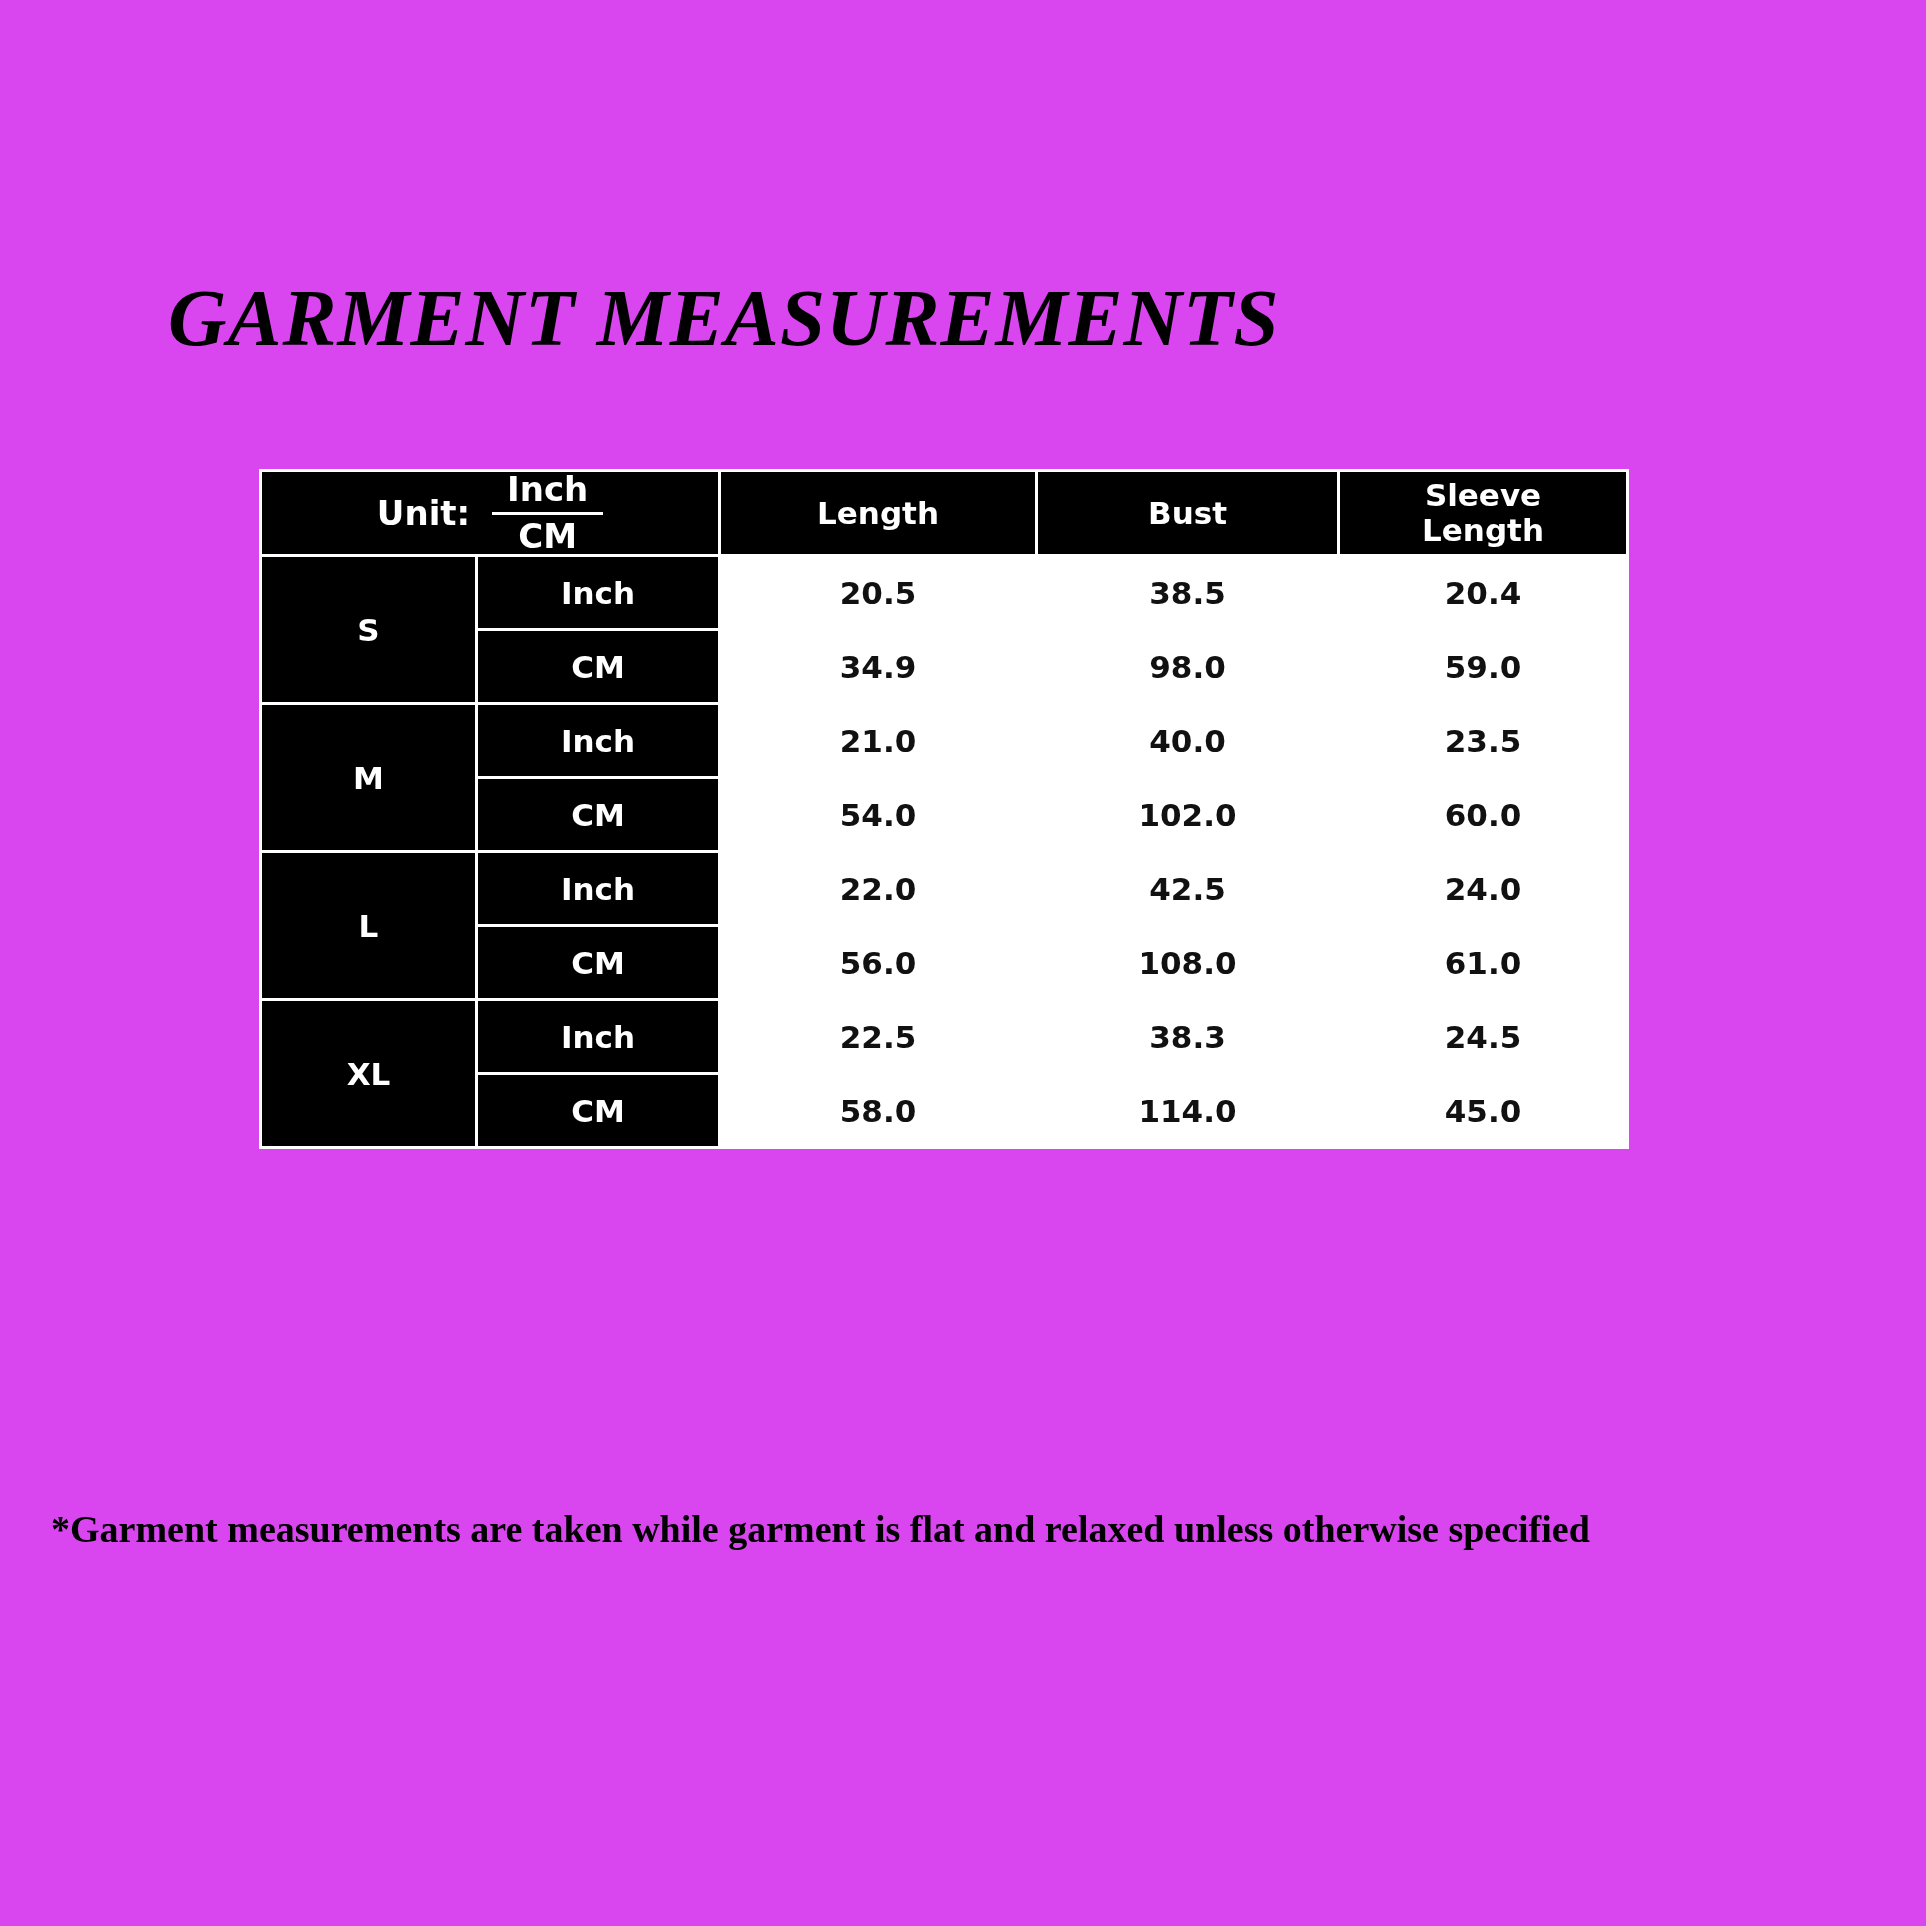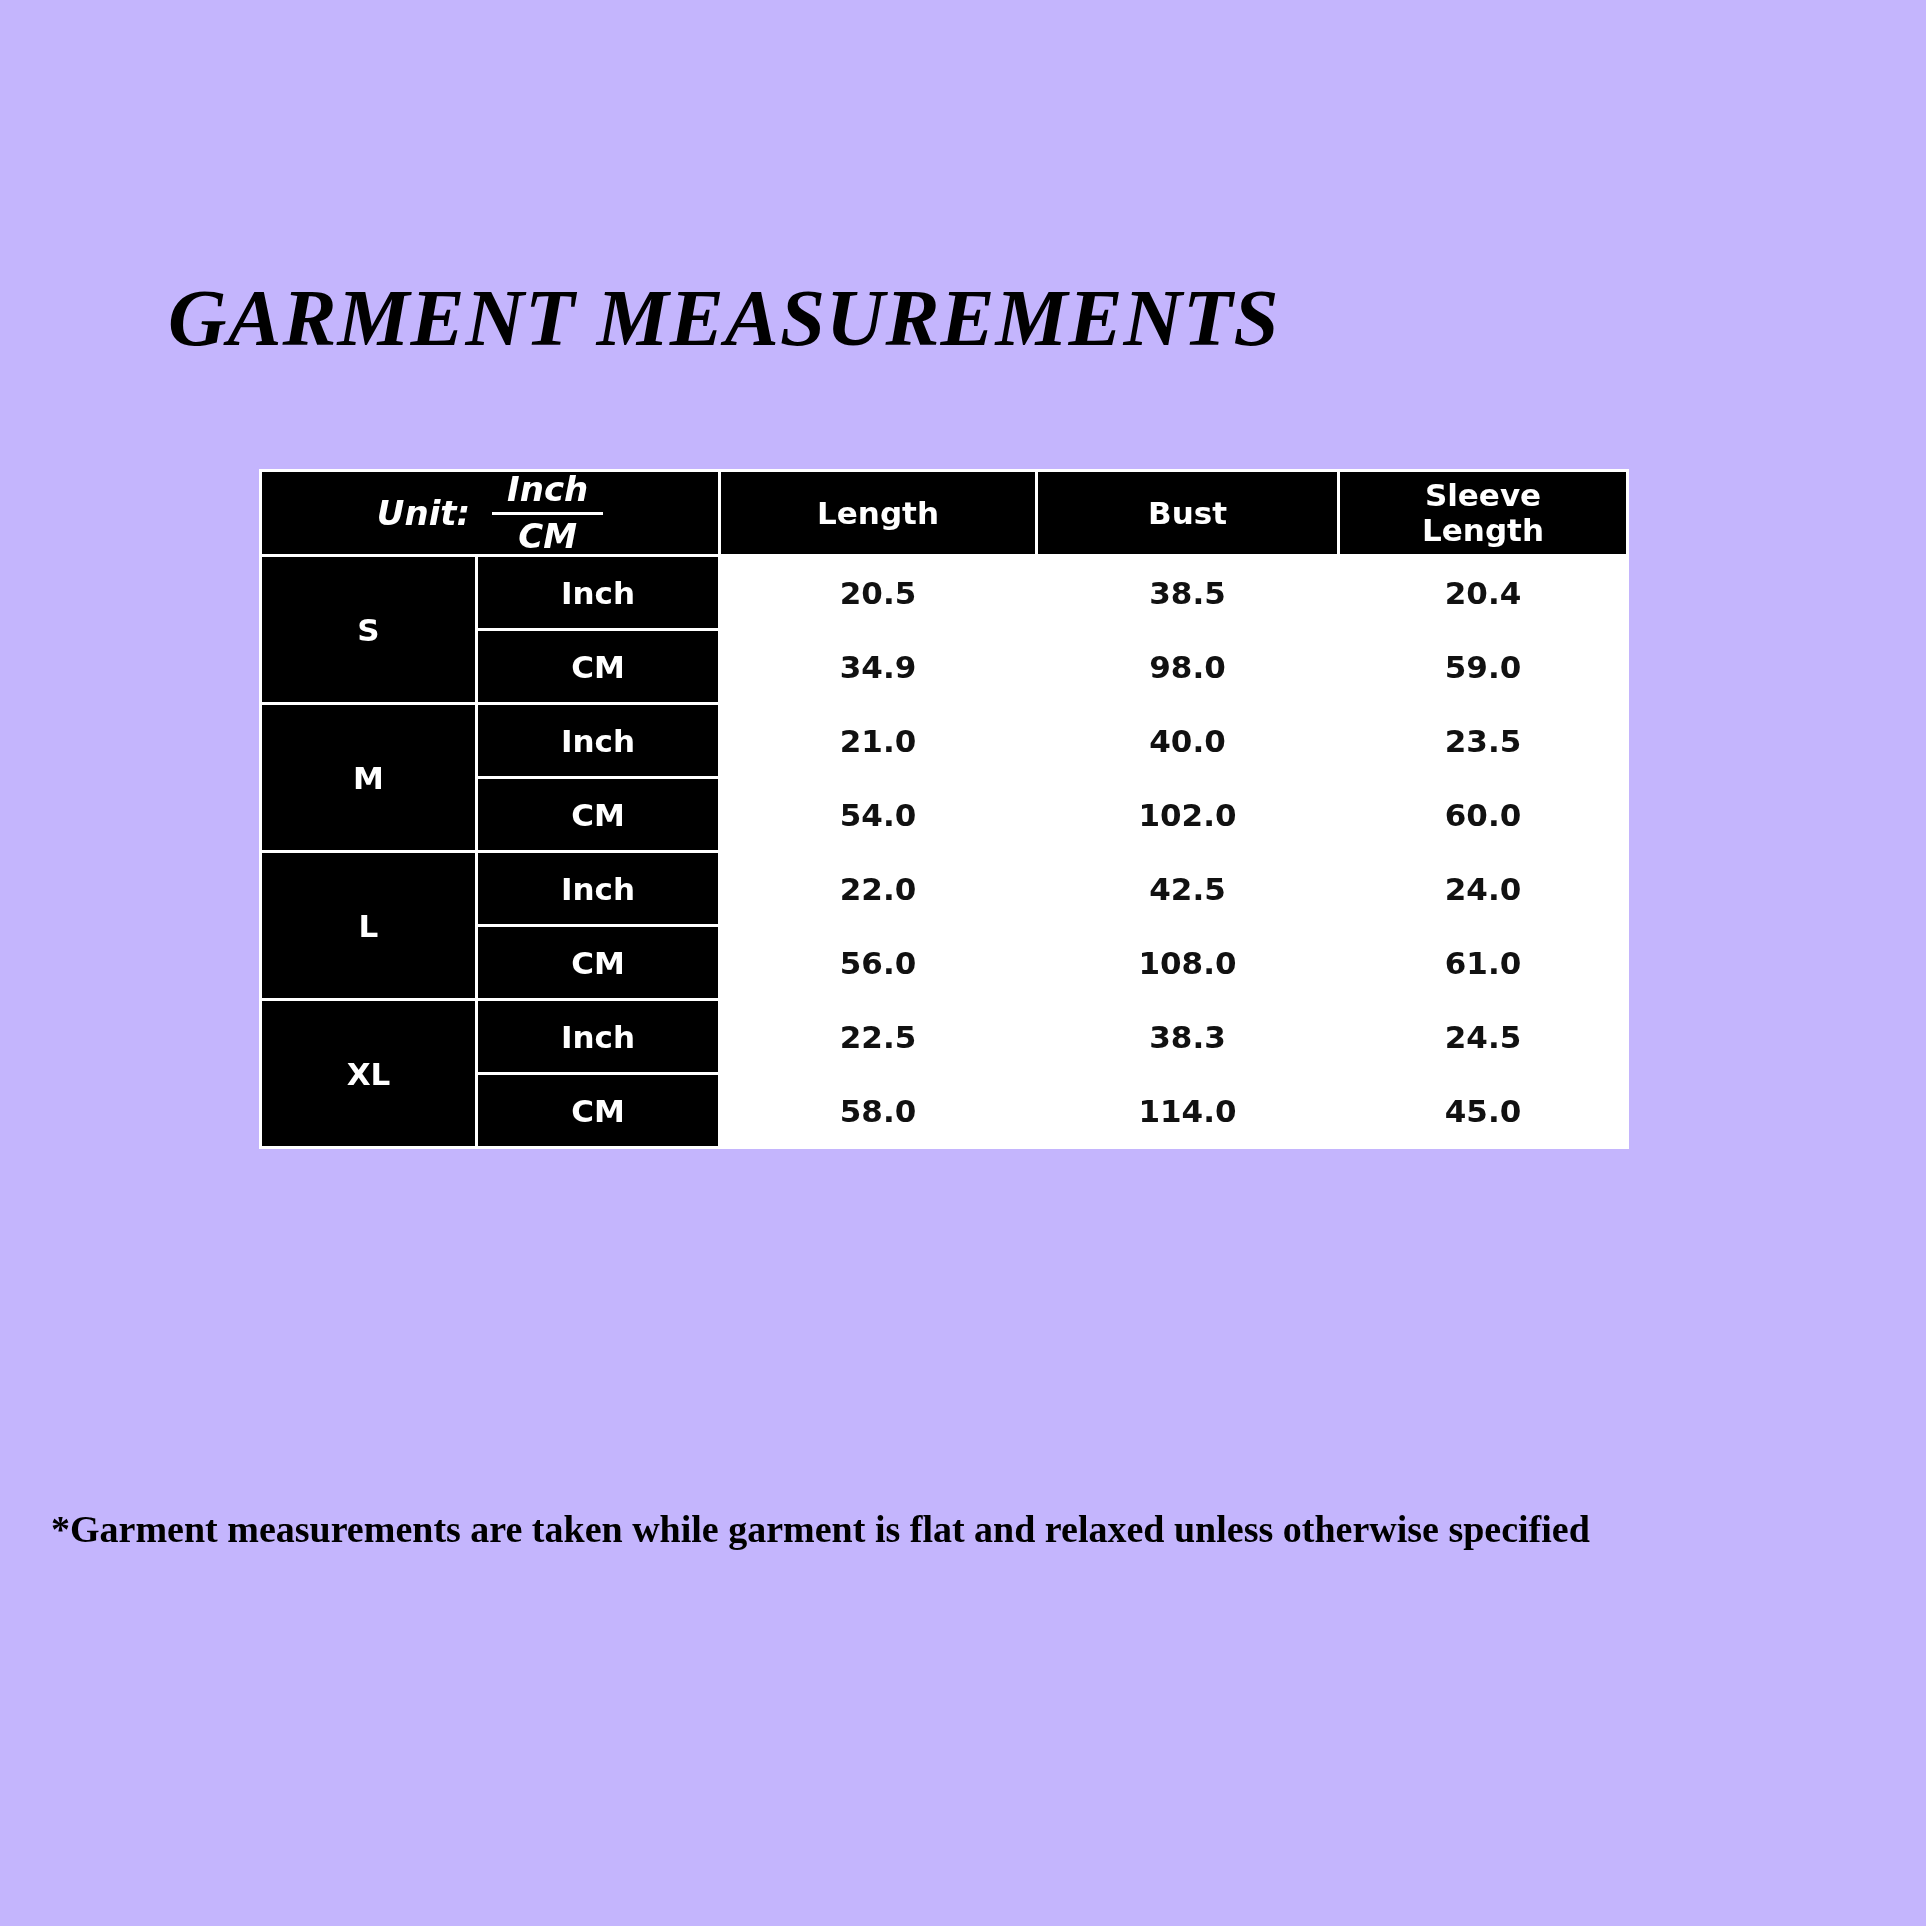--- a/index.html
+++ b/index.html
@@ -13,21 +13,21 @@
     font-family: "Liberation Sans", sans-serif;
     position: relative;
     overflow: hidden;
   }
   .page {
     position: absolute;
     left: 0;
     top: 0;
     width: 1927px;
     height: 1927px;
-    background: #c4b5fd;
+    background: #d946ef;
   }
   .title {
     position: absolute;
     left: 168px;
     top: 272px;
     width: 1634px;
     font-family: "Liberation Serif", serif;
     font-style: italic;
     font-weight: bold;
     font-size: 81px;
@@ -70,21 +70,20 @@
   }
   .unit-cell {
     position: relative;
   }
   .unit-inner {
     display: flex;
     align-items: center;
     justify-content: center;
     gap: 22px;
     height: 100%;
-    font-style: italic;
   }
   .unit-label {
     font-size: 34px;
     color: #ffffff;
     font-weight: bold;
   }
   .unit-frac {
     display: flex;
     flex-direction: column;
     align-items: center;

